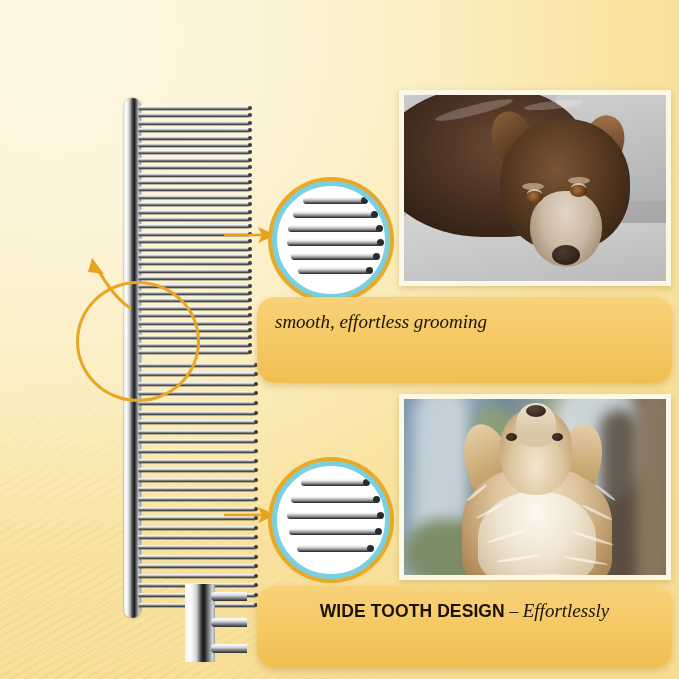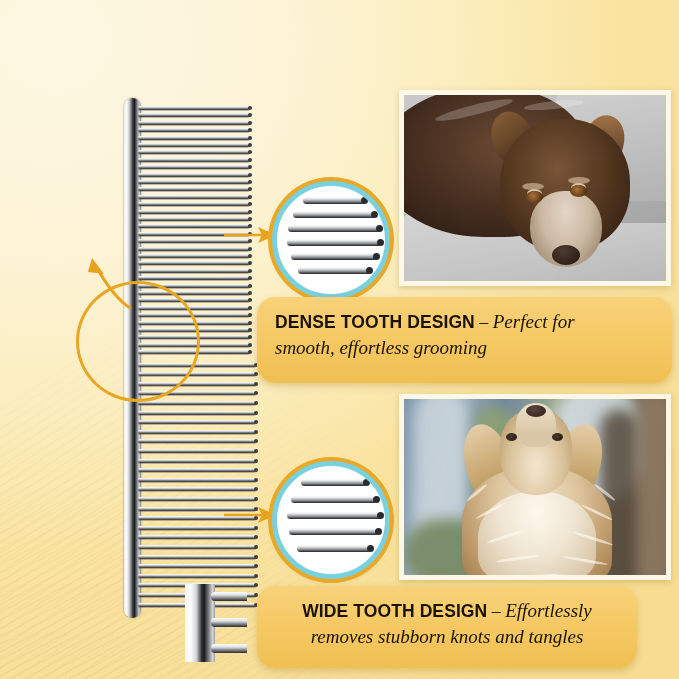--- a/index.html
+++ b/index.html
@@ -206,21 +206,21 @@
 
   
   .callout{
     position:absolute;
     background:linear-gradient(180deg,#f8d27a 0%,#f5c964 48%,#f0bf52 100%);
     border-radius:18px;
     box-shadow:0 3px 7px rgba(160,110,20,.28);
     box-sizing:border-box;
   }
   #callout-dense{left:257px;top:297px;width:415px;height:86px;padding:12px 18px 0 18px;}
-  #callout-wide{left:257px;top:586px;width:380px;height:82px;padding:12px 14px 0 14px;text-align:center;}
+  #callout-wide{left:257px;top:586px;width:415px;height:82px;padding:12px 14px 0 14px;text-align:center;}
   .co-line{line-height:1.38;}
   .co-head{
     font-family:"Liberation Sans", sans-serif;font-weight:bold;
     font-size:17.5px;color:#1a1206;letter-spacing:.1px;
   }
   .co-dash{font-family:"Liberation Serif", serif;font-size:18px;color:#1a1206;}
   .co-body{
     font-family:"Liberation Serif", serif;font-style:italic;
     font-size:19px;color:#1a1206;
   }
@@ -390,33 +390,25 @@
           <div class="wisp" style="left: 60px; top: 92px; width: 26px; height: 3px; transform: rotate(-40deg);"></div>
           <div class="wisp" style="left: 188px; top: 92px; width: 26px; height: 3px; transform: rotate(38deg);"></div>
           <div class="wisp" style="left: 104px; top: 176px; width: 50px; height: 3px; transform: rotate(-4deg);"></div>
           <div class="wisp" style="left: 142px; top: 176px; width: 48px; height: 3px; transform: rotate(4deg);"></div>
         </div>
     </div>
   </div>
 
   <div class="callout" id="callout-dense">
     <div class="co-line">
-      <span class="co-head">DENSE TOOTH DESIGN</span>
-      <span class="co-dash">–</span>
-      <span class="co-body">Perfect for</span>
-    </div>
-    <div class="co-line">
       <span class="co-body">smooth, effortless grooming</span>
     </div>
   </div>
 
   <div class="callout" id="callout-wide">
     <div class="co-line">
       <span class="co-head">WIDE TOOTH DESIGN</span>
       <span class="co-dash">–</span>
       <span class="co-body">Effortlessly</span>
     </div>
-    <div class="co-line">
-      <span class="co-body">removes stubborn knots and tangles</span>
-    </div>
   </div>
 
 </div>
 
 </body></html>

